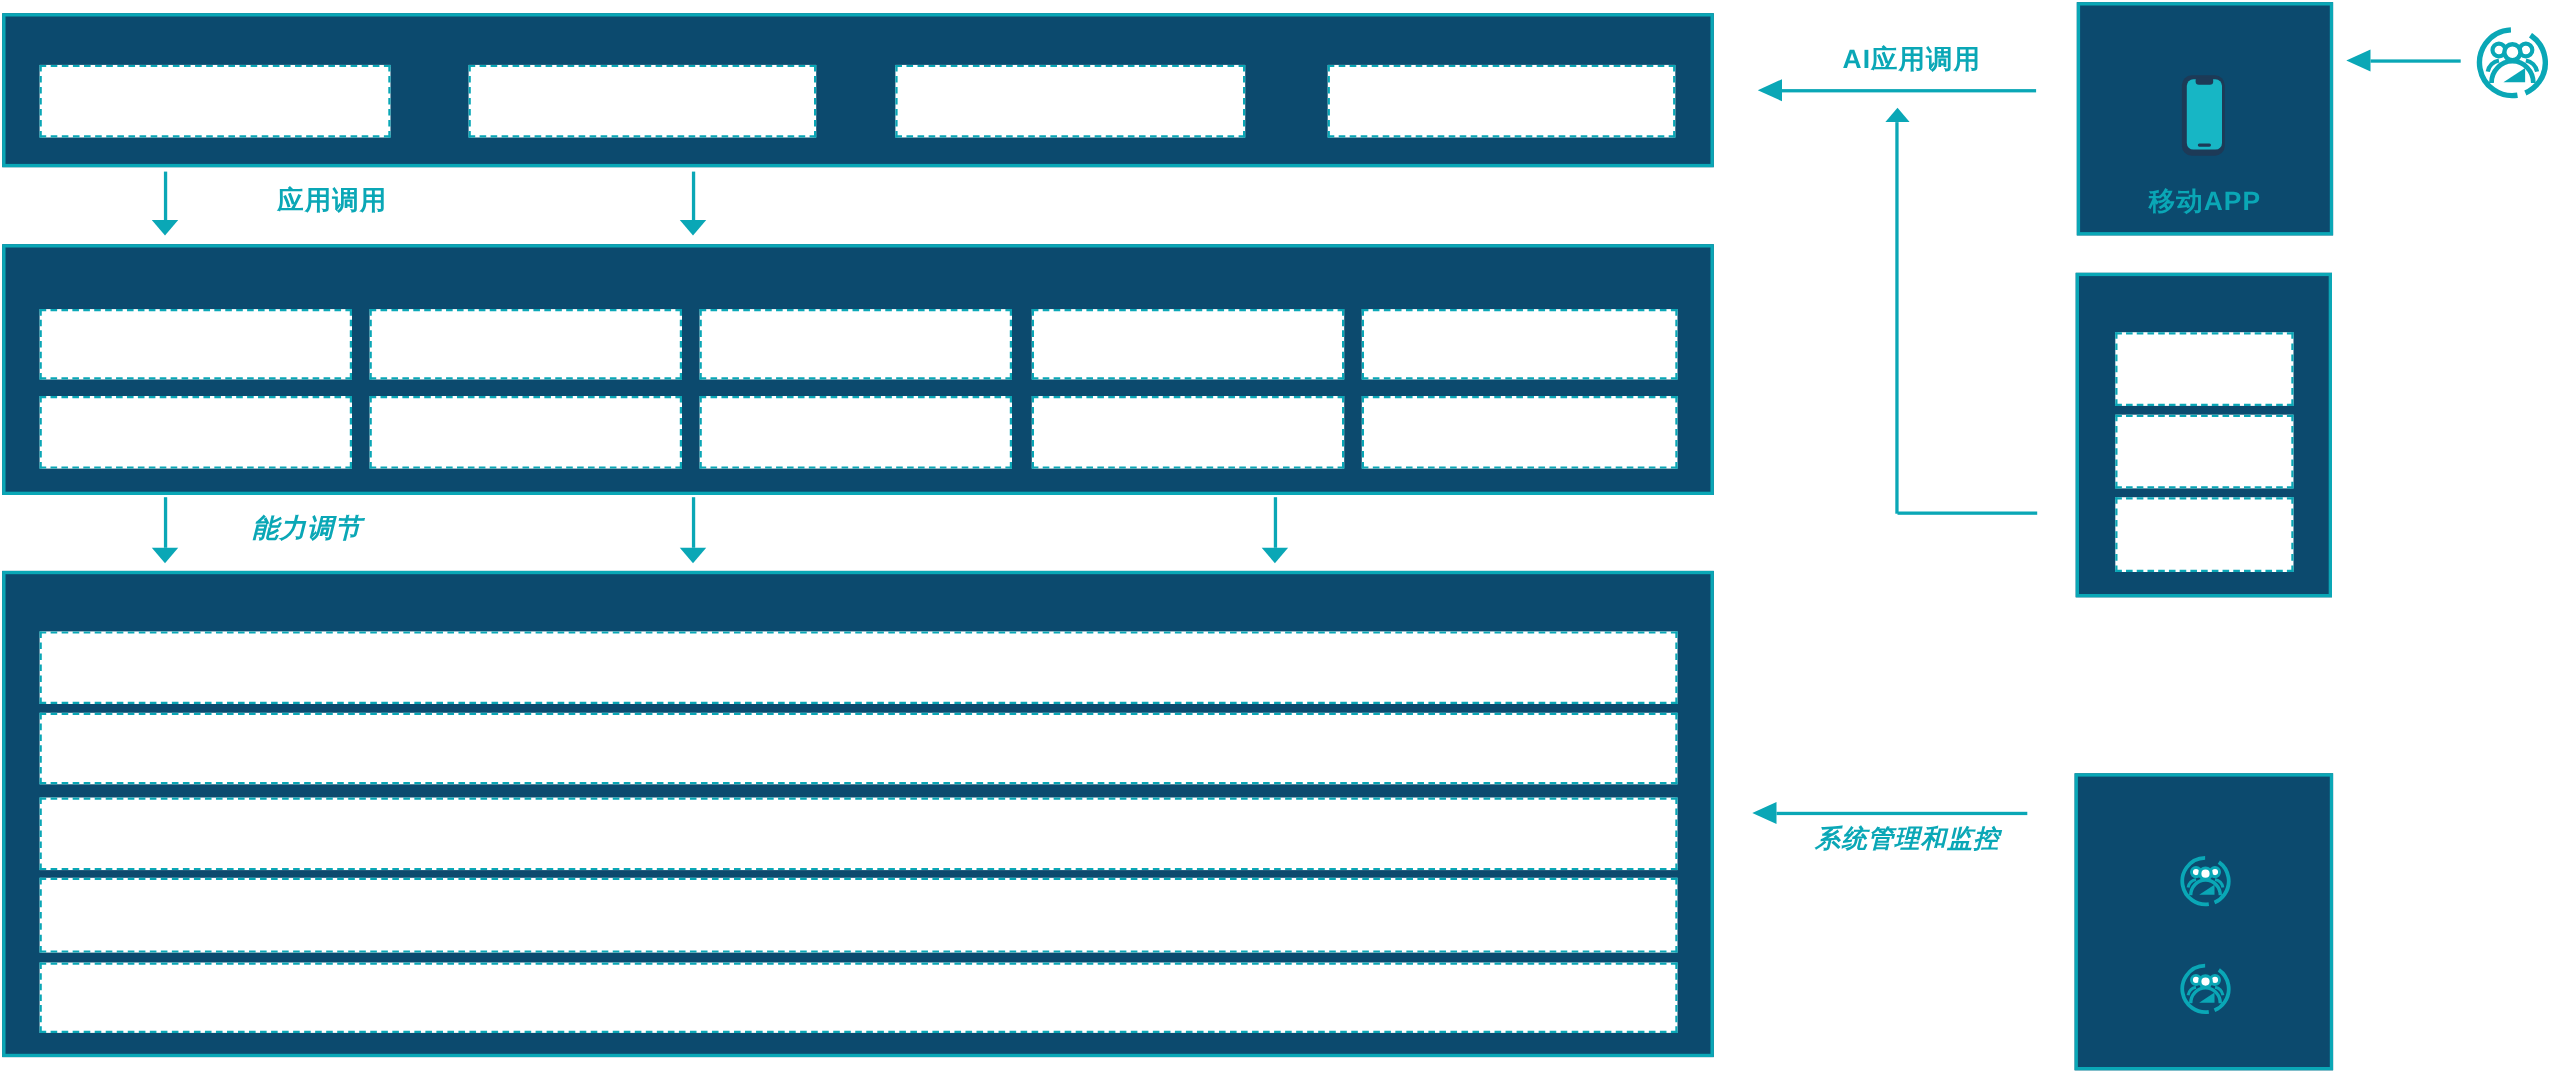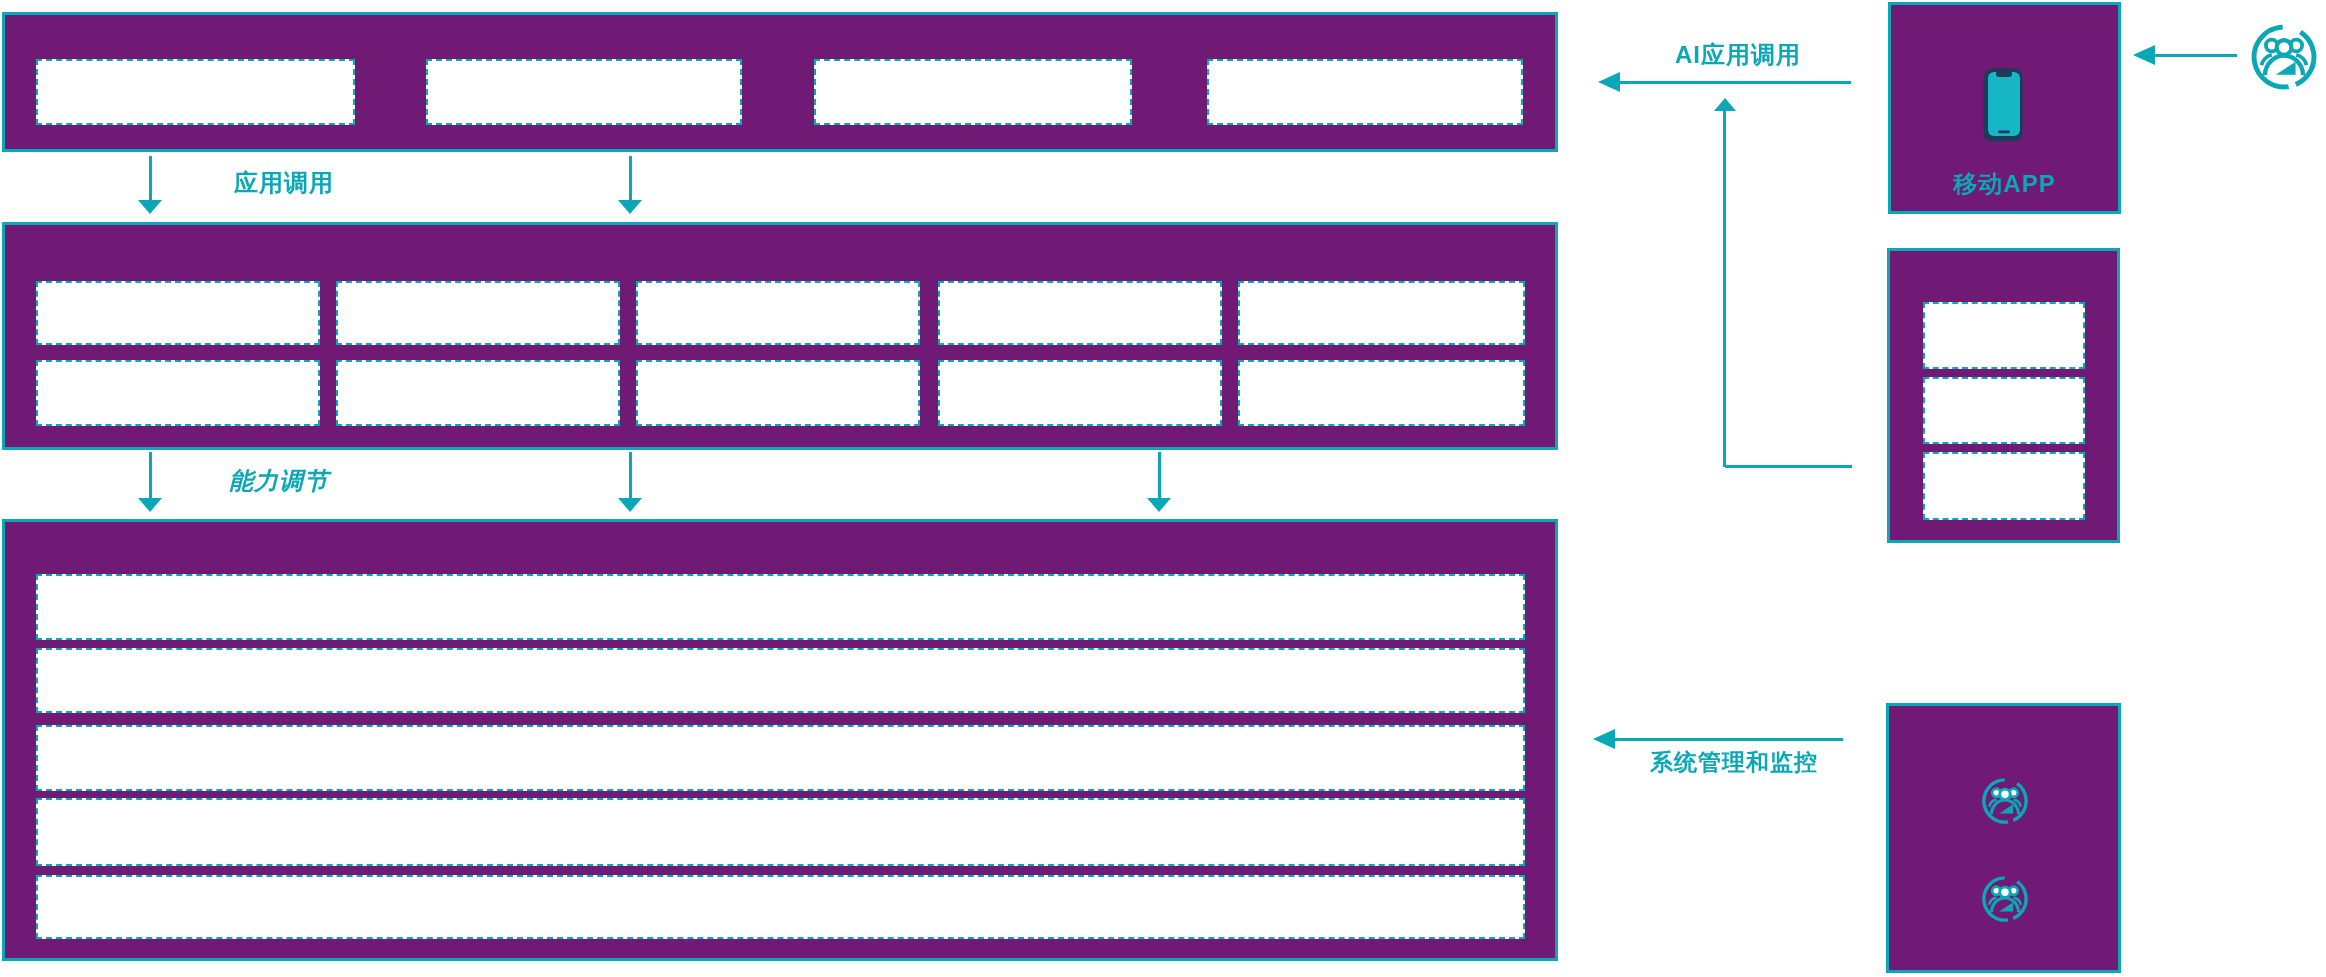--- a/index.html
+++ b/index.html
@@ -1,18 +1,18 @@
 <!DOCTYPE html>
 <html><head>
 <meta charset="utf-8">
 <style>
   html,body{margin:0;padding:0;background:#ffffff;}
   #stage{position:relative;width:2326px;height:977px;background:#ffffff;overflow:hidden;
          font-family:"Liberation Sans","DejaVu Sans",sans-serif;}
-  .panel{position:absolute;border:3px solid #0aa7b6;background:#701a75;box-sizing:border-box;}
+  .panel{position:absolute;border:3px solid #0aa7b6;background:#0c4a6e;box-sizing:border-box;}
   .dashed{position:absolute;border:2px dashed #0aa7b6;background:#ffffff;box-sizing:border-box;}
   .dashed.thin{border-width:2px;}
   .lbl{position:absolute;color:#0aa7b6;font-weight:bold;font-size:24px;line-height:1.1;
        white-space:nowrap;letter-spacing:1px;}
   .lbl.small{font-size:23px;}
   .line-v{position:absolute;width:3px;background:#0aa7b6;}
   .line-h{position:absolute;height:3px;background:#0aa7b6;}
   .tri-down{position:absolute;width:0;height:0;border-left:12px solid transparent;
             border-right:12px solid transparent;border-top:14px solid #0aa7b6;}
   .tri-up{position:absolute;width:0;height:0;border-left:11px solid transparent;
@@ -46,21 +46,21 @@
     <div class="dashed" style="left:31px;top:44px;width:319px;height:66px;"></div>
     <div class="dashed" style="left:421px;top:44px;width:316px;height:66px;"></div>
     <div class="dashed" style="left:809px;top:44px;width:318px;height:66px;"></div>
     <div class="dashed" style="left:1202px;top:44px;width:316px;height:66px;"></div>
   </div>
 
   <div class="line-v" style="left:149px;top:156px;height:44px;"></div>
   <div class="tri-down" style="left:138px;top:200px;"></div>
   <div class="line-v" style="left:629px;top:156px;height:44px;"></div>
   <div class="tri-down" style="left:618px;top:200px;"></div>
-  <div class="lbl" style="left:234px;top:170px;">应用调用</div>
+  <div class="lbl" style="left:252px;top:170px;">应用调用</div>
 
   <div class="panel" style="left:2px;top:222px;width:1556px;height:228px;">
     <div class="dashed" style="left:31px;top:56px;width:284px;height:64px;"></div>
     <div class="dashed" style="left:331px;top:56px;width:284px;height:64px;"></div>
     <div class="dashed" style="left:631px;top:56px;width:284px;height:64px;"></div>
     <div class="dashed" style="left:933px;top:56px;width:284px;height:64px;"></div>
     <div class="dashed" style="left:1233px;top:56px;width:287px;height:64px;"></div>
     <div class="dashed" style="left:31px;top:135px;width:284px;height:66px;"></div>
     <div class="dashed" style="left:331px;top:135px;width:284px;height:66px;"></div>
     <div class="dashed" style="left:631px;top:135px;width:284px;height:66px;"></div>
@@ -109,21 +109,21 @@
   <div class="line-h" style="left:1725px;top:465px;width:127px;"></div>
 
   <div class="panel" style="left:1887px;top:248px;width:233px;height:295px;">
     <div class="dashed thin" style="left:33px;top:51px;width:162px;height:67px;"></div>
     <div class="dashed thin" style="left:33px;top:126px;width:162px;height:67px;"></div>
     <div class="dashed thin" style="left:33px;top:201px;width:162px;height:68px;"></div>
   </div>
 
   <div class="line-h" style="left:1615px;top:738px;width:228px;"></div>
   <div class="tri-left" style="left:1593px;top:729px;"></div>
-  <div class="lbl small" style="left:1650px;top:750px;">系统管理和监控</div>
+  <div class="lbl small" style="left:1650px;top:750px;font-style:italic;">系统管理和监控</div>
 
   <div class="panel" style="left:1886px;top:703px;width:235px;height:270px;">
     <svg class="icon" style="left:91px;top:71px;" width="50" height="48" viewBox="0 0 50 50">
       <use href="#users-sym"></use>
     </svg>
     <svg class="icon" style="left:91px;top:169px;" width="50" height="48" viewBox="0 0 50 50">
       <use href="#users-sym"></use>
     </svg>
   </div>
 

